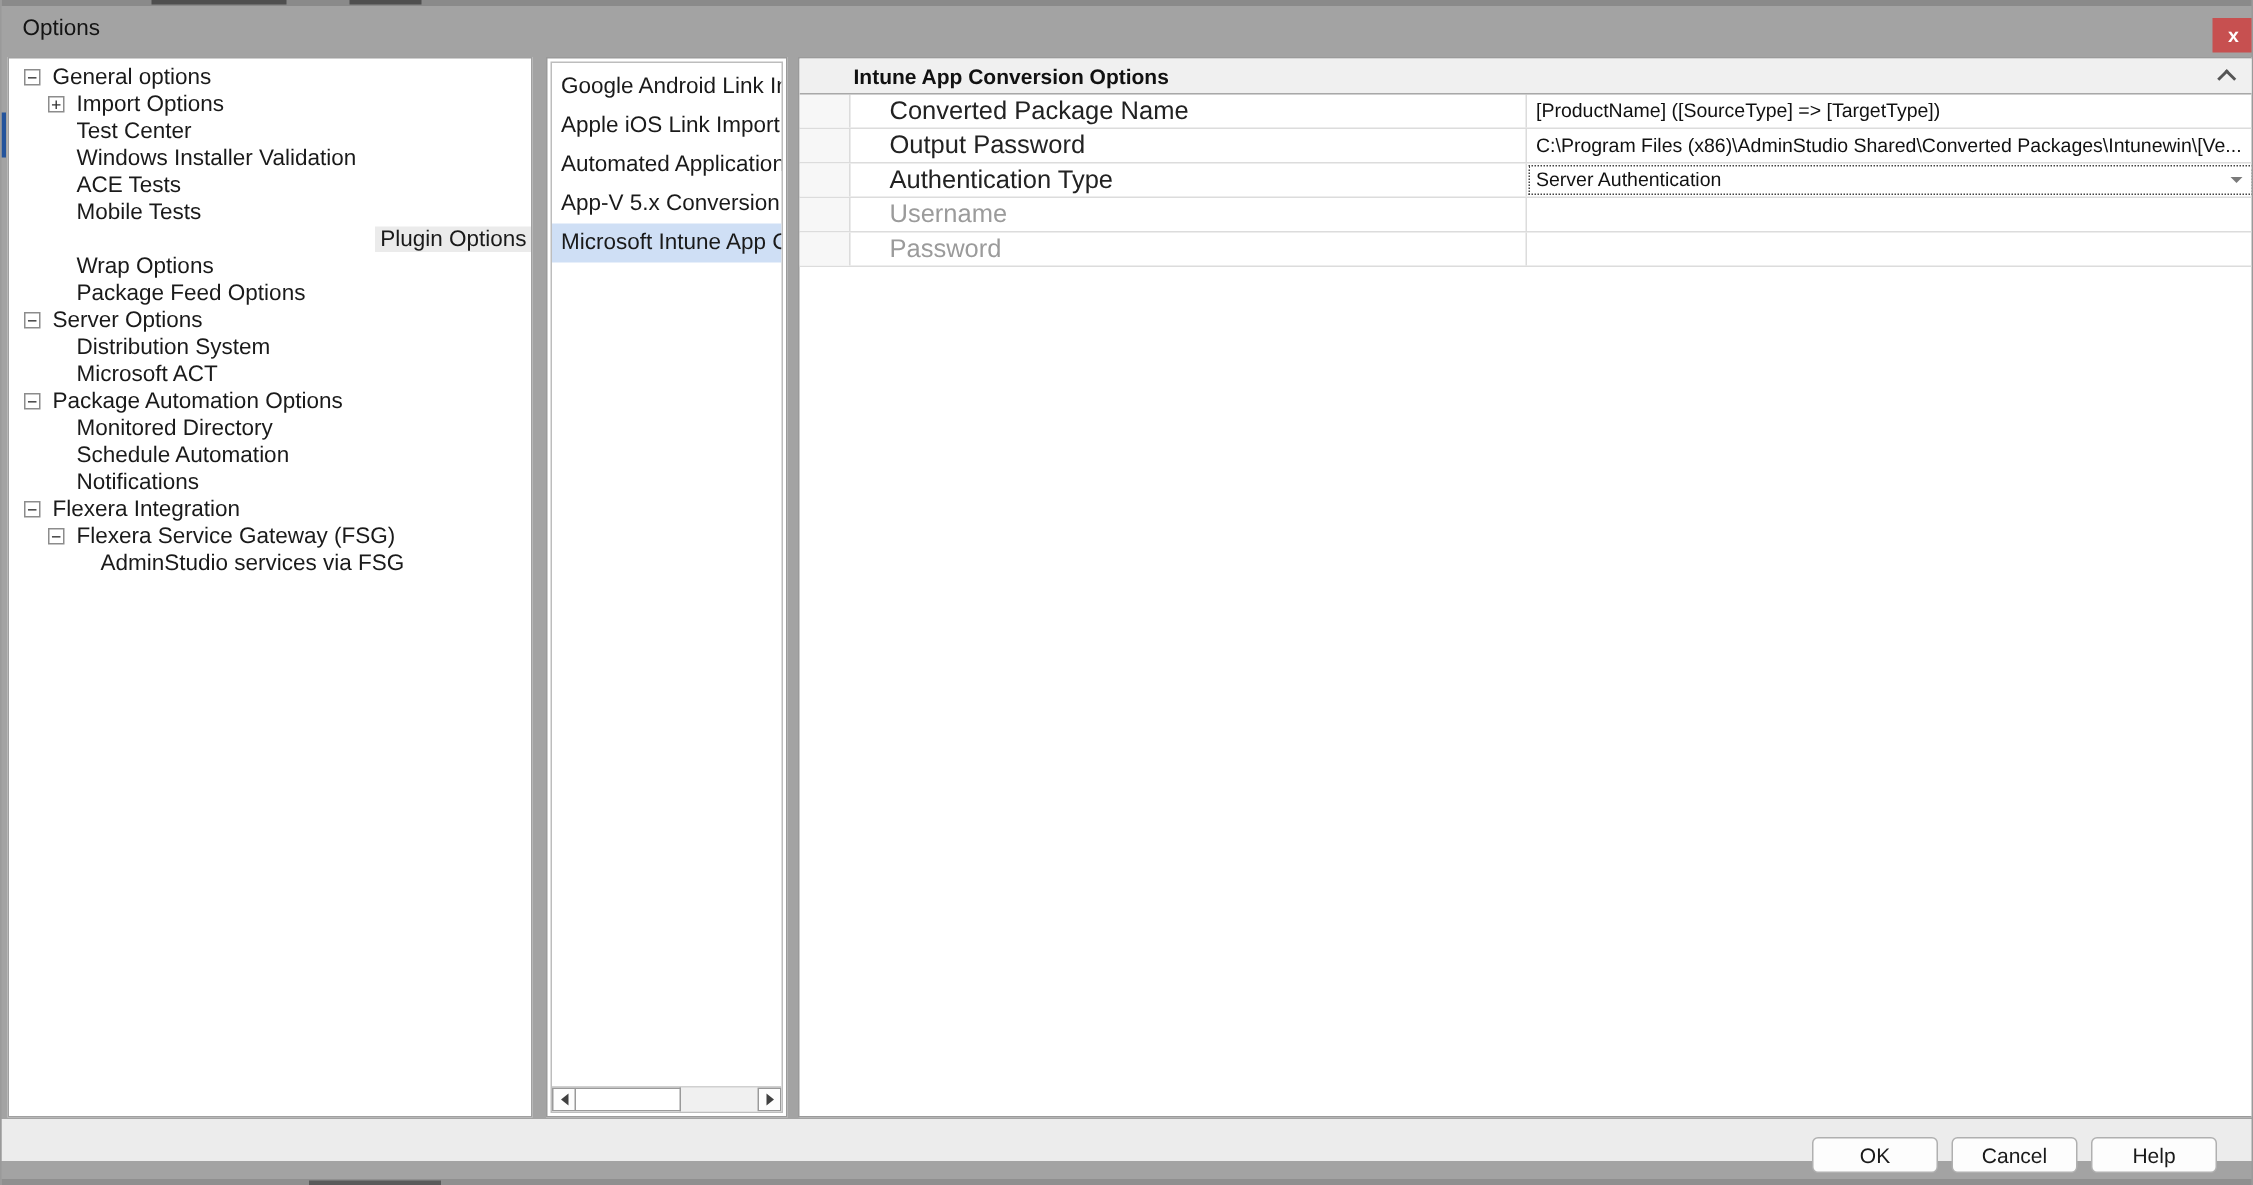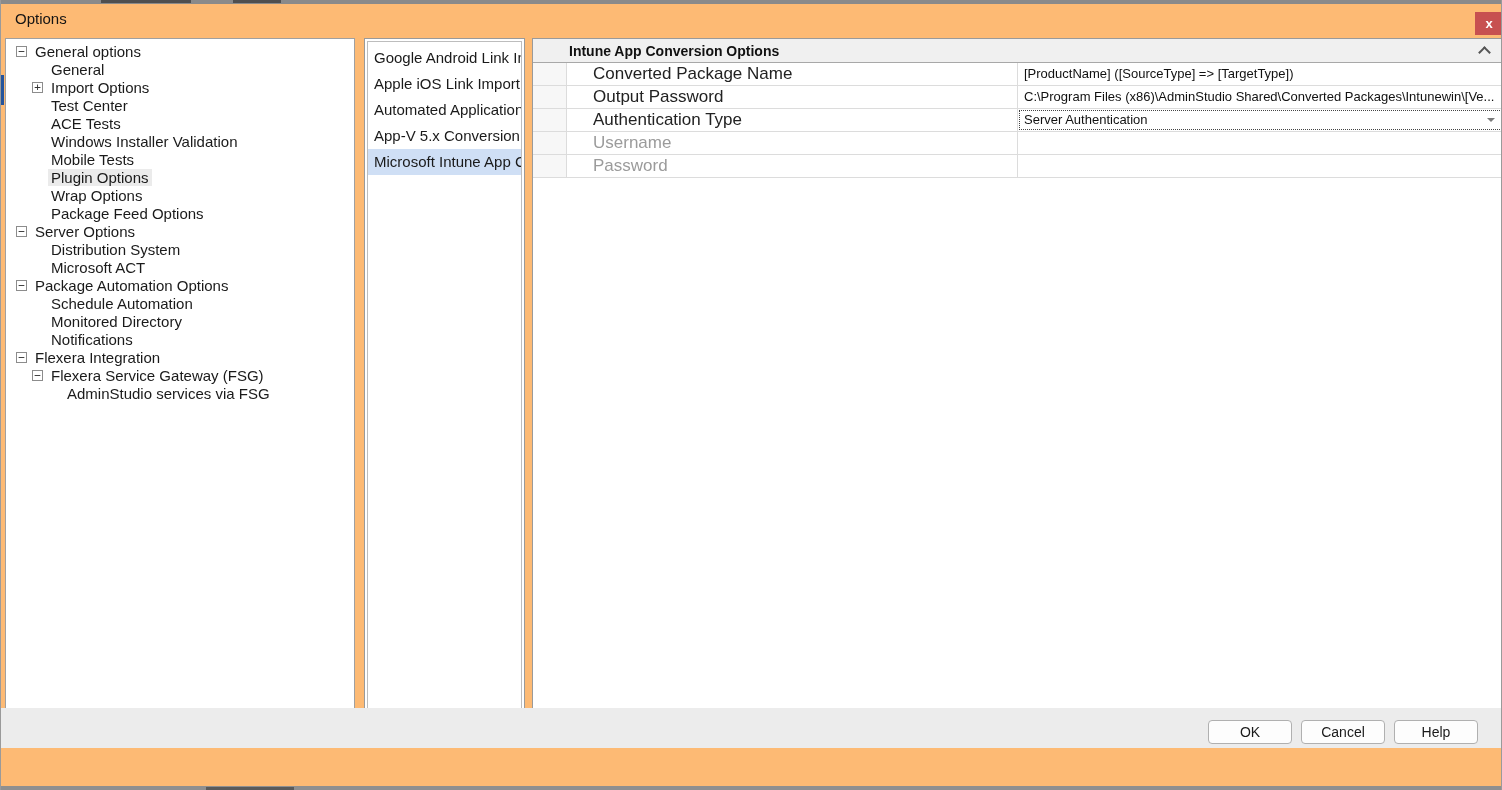--- a/index.html
+++ b/index.html
@@ -1,19 +1,19 @@
 <!DOCTYPE html>
 <html><head>
 <meta charset="utf-8">
 <style>
   * { margin:0; padding:0; box-sizing:border-box; }
   html,body { background:#ffffff; }
   #root {
     position:relative; width:1502px; height:790px; overflow:hidden;
-    background:#fdba74; font-family:"Liberation Sans", sans-serif; color:#1a1a1a;
+    background:#a3a3a3; font-family:"Liberation Sans", sans-serif; color:#1a1a1a;
     border-left:1px solid #9a9a9a; border-right:1px solid #9a9a9a;
   }
   
   .top-strip { position:absolute; left:0; top:0; width:1502px; height:4px; background:#8a8a8a; }
   .top-strip .seg1 { position:absolute; left:100px; top:0; width:90px; height:3px; background:#4f4f4f; }
   .top-strip .seg2 { position:absolute; left:232px; top:0; width:48px; height:3px; background:#4f4f4f; }
   .title { position:absolute; left:14px; top:10px; font-size:15px; color:#141414; }
   .close-btn {
     position:absolute; left:1474px; top:12px; width:28px; height:23px; background:#c75050;
     color:#ffffff; font-size:13px; font-weight:bold; display:flex; align-items:center;
@@ -81,21 +81,21 @@
     position:relative; padding:0 18px 0 6px; line-height:22px; font-size:13px; color:#111;
     white-space:nowrap; overflow:hidden;
   }
   .prop-value.focused { outline:1px dotted #444; outline-offset:-2px; }
   .dd-arrow {
     position:absolute; right:8px; top:9px; width:0; height:0;
     border-left:4px solid transparent; border-right:4px solid transparent; border-top:4px solid #7a7a7a;
   }
 
   
-  .footer { position:absolute; left:0; top:708px; width:1502px; height:40px; background:#ececec; }
+  .footer { position:absolute; left:0; top:746px; width:1502px; height:28px; background:#ececec; }
   .footer-buttons { position:absolute; right:25px; top:12px; display:flex; gap:9px; }
   .dlg-btn {
     width:84px; height:24px; background:#fdfdfd; border:1px solid #b0b0b0; border-radius:4px;
     font-size:14px; color:#1a1a1a; display:flex; align-items:center; justify-content:center;
     font-family:"Liberation Sans", sans-serif; cursor:default;
   }
 </style>
 </head>
 <body>
 
@@ -109,44 +109,40 @@
   <div class="title">Options</div>
   <div class="close-btn">x</div>
   <div class="edge-blue"></div>
 
   <div class="tree-panel">
       <div class="tree-row" style="padding-left: 10px;">
       <span class="expander">−</span>
       <span class="tree-label">General options</span>
     </div>
       <div class="tree-row" style="padding-left: 26px;">
-      <span class="expander hidden-expander"></span>
-      <span class="tree-label">General</span>
-    </div>
-      <div class="tree-row" style="padding-left: 26px;">
       <span class="expander">+</span>
       <span class="tree-label">Import Options</span>
     </div>
       <div class="tree-row" style="padding-left: 26px;">
       <span class="expander hidden-expander"></span>
       <span class="tree-label">Test Center</span>
     </div>
       <div class="tree-row" style="padding-left: 26px;">
       <span class="expander hidden-expander"></span>
+      <span class="tree-label">Windows Installer Validation</span>
+    </div>
+      <div class="tree-row" style="padding-left: 26px;">
+      <span class="expander hidden-expander"></span>
       <span class="tree-label">ACE Tests</span>
     </div>
       <div class="tree-row" style="padding-left: 26px;">
       <span class="expander hidden-expander"></span>
-      <span class="tree-label">Windows Installer Validation</span>
-    </div>
-      <div class="tree-row" style="padding-left: 26px;">
-      <span class="expander hidden-expander"></span>
       <span class="tree-label">Mobile Tests</span>
     </div>
-      <div class="tree-row selected" style="padding-left: 26px;">
+      <div class="tree-row selected" style="padding-left: 26px; justify-content: flex-end;">
       <span class="expander hidden-expander"></span>
       <span class="tree-label">Plugin Options</span>
     </div>
       <div class="tree-row" style="padding-left: 26px;">
       <span class="expander hidden-expander"></span>
       <span class="tree-label">Wrap Options</span>
     </div>
       <div class="tree-row" style="padding-left: 26px;">
       <span class="expander hidden-expander"></span>
       <span class="tree-label">Package Feed Options</span>
@@ -162,25 +158,25 @@
       <div class="tree-row" style="padding-left: 26px;">
       <span class="expander hidden-expander"></span>
       <span class="tree-label">Microsoft ACT</span>
     </div>
       <div class="tree-row" style="padding-left: 10px;">
       <span class="expander">−</span>
       <span class="tree-label">Package Automation Options</span>
     </div>
       <div class="tree-row" style="padding-left: 26px;">
       <span class="expander hidden-expander"></span>
+      <span class="tree-label">Monitored Directory</span>
+    </div>
+      <div class="tree-row" style="padding-left: 26px;">
+      <span class="expander hidden-expander"></span>
       <span class="tree-label">Schedule Automation</span>
-    </div>
-      <div class="tree-row" style="padding-left: 26px;">
-      <span class="expander hidden-expander"></span>
-      <span class="tree-label">Monitored Directory</span>
     </div>
       <div class="tree-row" style="padding-left: 26px;">
       <span class="expander hidden-expander"></span>
       <span class="tree-label">Notifications</span>
     </div>
       <div class="tree-row" style="padding-left: 10px;">
       <span class="expander">−</span>
       <span class="tree-label">Flexera Integration</span>
     </div>
       <div class="tree-row" style="padding-left: 26px;">

